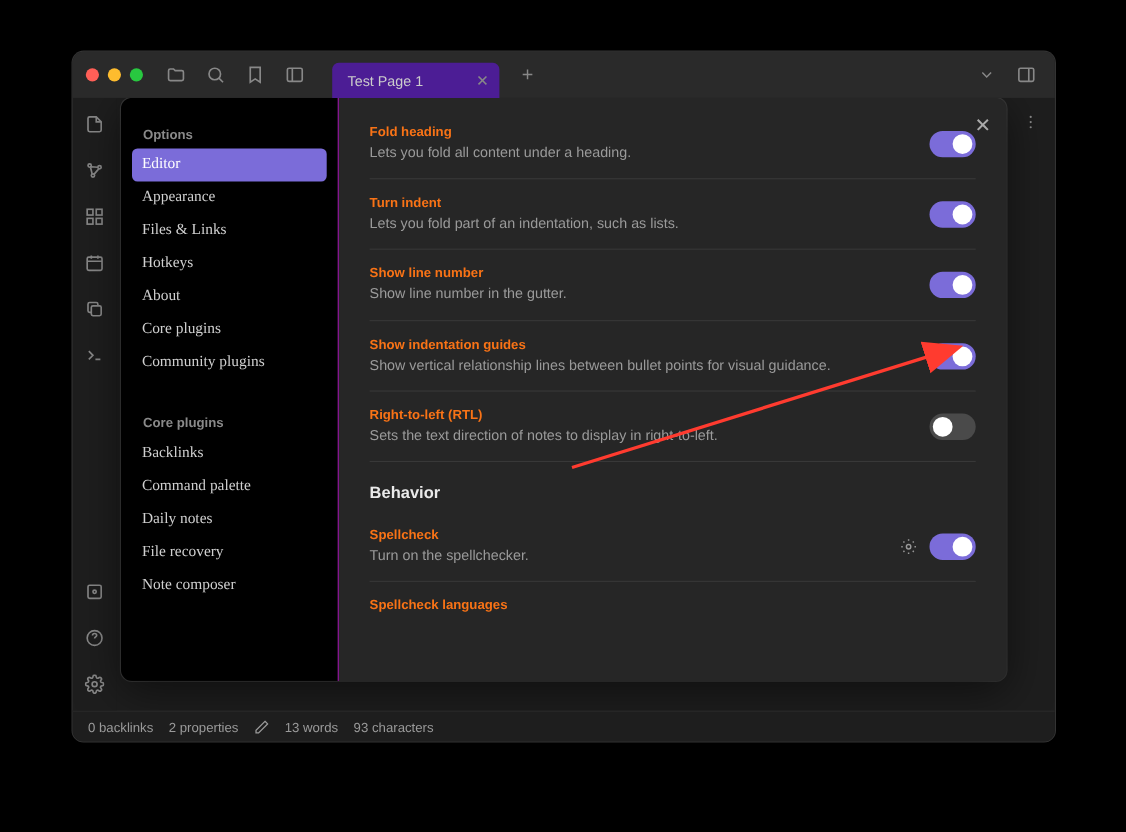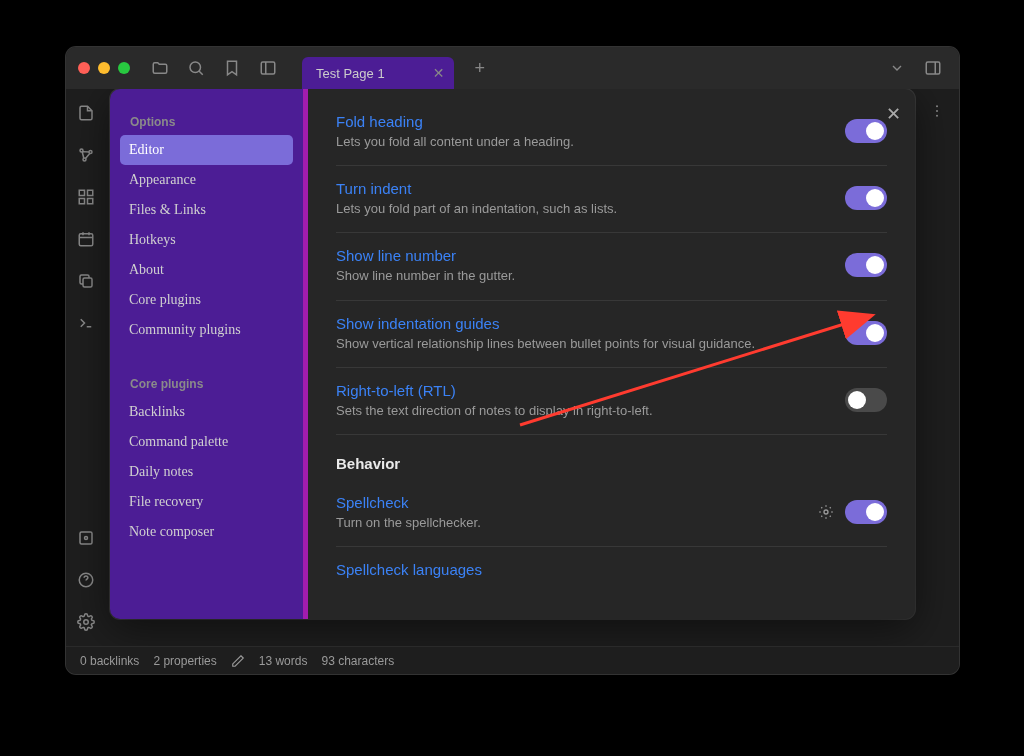--- a/index.html
+++ b/index.html
@@ -90,24 +90,24 @@
     height: 530px;
     background: #262626;
     border-radius: 10px;
     display: flex;
     overflow: hidden;
     box-shadow: 0 10px 40px rgba(0,0,0,0.5), 0 0 0 1px #3a3a3a;
     z-index: 10;
   }
   .settings-sidebar {
     width: 198px;
-    background: #4c1d95;
+    background: #000000;
     padding: 18px 10px;
     overflow-y: auto;
-    border-right: 5px solid #a21caf;
+    border-right: 1px solid #a21caf;
   }
   .sidebar-header {
     color: #8a8a8a;
     font-size: 12px;
     font-weight: 600;
     padding: 8px 10px 6px;
   }
   .sidebar-item {
     color: #d0d0d0;
     font-size: 14px;
@@ -141,23 +141,23 @@
     display: flex;
     align-items: flex-start;
     justify-content: space-between;
     padding: 14px 0;
     border-bottom: 1px solid #383838;
     gap: 20px;
   }
   .setting-row:last-child { border-bottom: none; }
   .setting-text { flex: 1; }
   .setting-title {
-    color: #3b82f6;
-    font-size: 15px;
-    font-weight: 400;
+    color: #f97316;
+    font-size: 12px;
+    font-weight: 700;
     margin-bottom: 3px;
   }
   .setting-desc {
     color: #9a9a9a;
     font-size: 13px;
     line-height: 1.4;
   }
   .setting-controls {
     display: flex;
     align-items: center;

